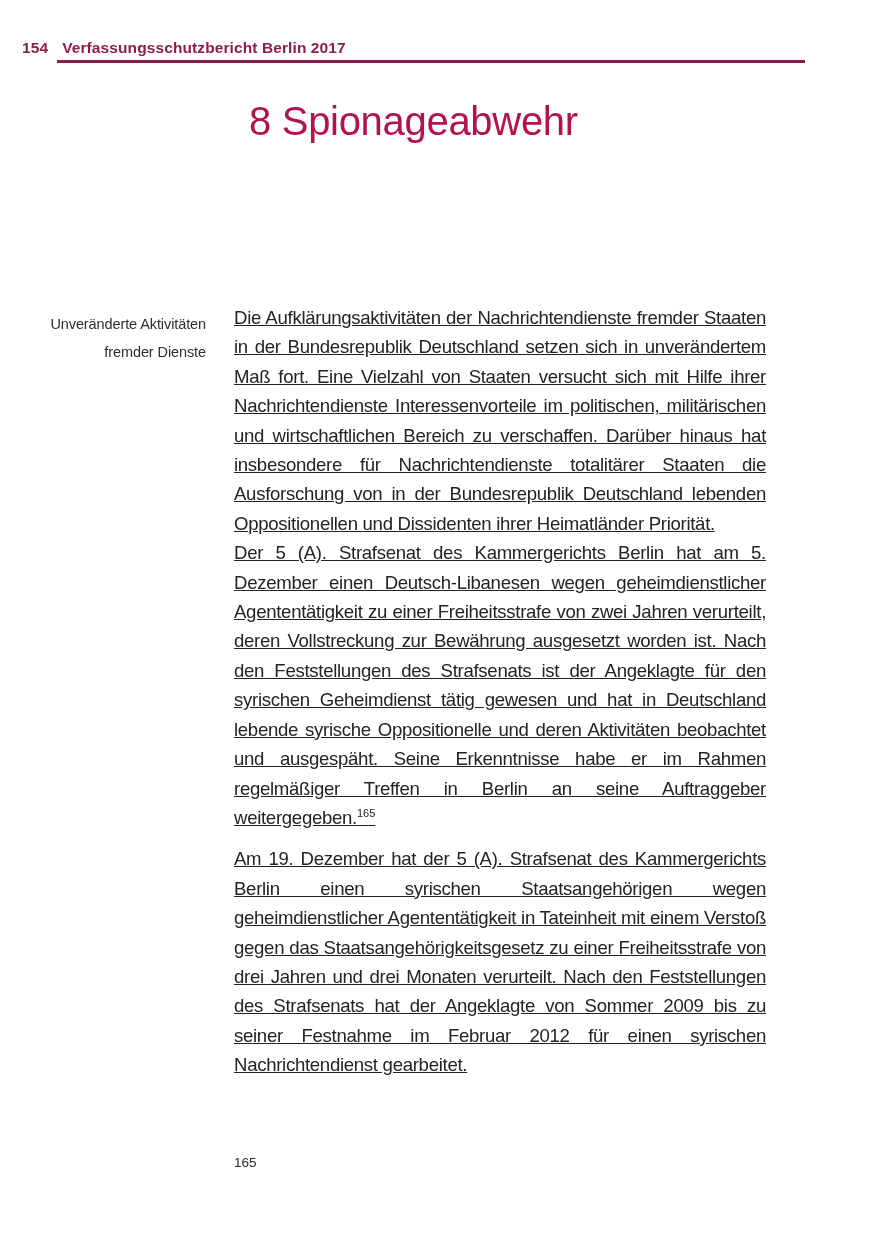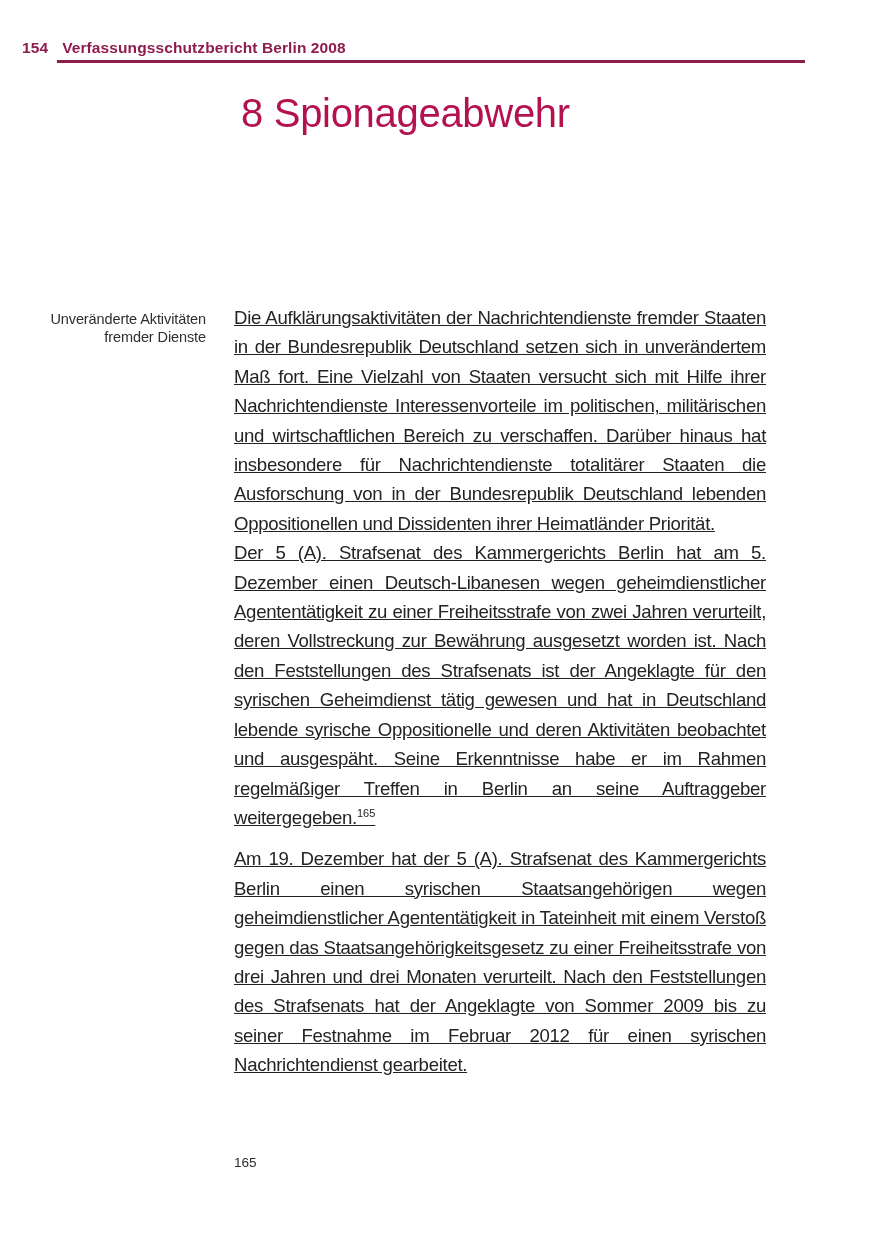--- a/index.html
+++ b/index.html
@@ -37,37 +37,37 @@
     width: 811px;
     height: 3px;
     background: #8e1c4c;
   }
 
   
   .chapter-title {
     position: absolute;
     left: 233px;
     top: 83px;
-    margin: 8px;
+    margin: 16px;
     color: #b3124f;
     font-size: 40px;
     font-weight: normal;
     letter-spacing: -0.3px;
     white-space: nowrap;
   }
 
   
   .margin-note {
     position: absolute;
     left: 50px;
     top: 310px;
     width: 156px;
     text-align: right;
     font-size: 14.5px;
-    line-height: 18px;
+    line-height: 28px;
     color: #2e2e2e;
     letter-spacing: -0.1px;
   }
 
   
   .body-column {
     position: absolute;
     left: 234px;
     top: 303px;
     width: 532px;
@@ -113,21 +113,21 @@
     white-space: nowrap;
   }
 </style>
 </head>
 <body>
 
 <div class="page">
 
   <div class="running-header">
     <span>154</span>
-    <span>Verfassungsschutzbericht Berlin 2008</span>
+    <span>Verfassungsschutzbericht Berlin 2017</span>
   </div>
   <div class="header-rule"></div>
 
   <h1 class="chapter-title">8 Spionageabwehr</h1>
 
   <div class="margin-note">Unveränderte Aktivitäten fremder Dienste</div>
 
   <div class="body-column">
     <p>Die Aufklärungsaktivitäten der Nachrichtendienste fremder Staaten in der Bundesrepublik Deutschland setzen sich in unverändertem Maß fort. Eine Vielzahl von Staaten versucht sich mit Hilfe ihrer Nachrichtendienste Interessenvorteile im politischen, militärischen und wirtschaftlichen Bereich zu verschaffen. Darüber hinaus hat insbesondere für Nachrichtendienste totalitärer Staaten die Ausforschung von in der Bundesrepublik Deutschland lebenden Oppositionellen und Dissidenten ihrer Heimatländer Priorität.</p>
     <p><span>Der 5 (A). Strafsenat des Kammergerichts Berlin hat am 5. Dezember einen Deutsch-Libanesen wegen geheimdienstlicher Agententätigkeit zu einer Freiheitsstrafe von zwei Jahren verurteilt, deren Vollstreckung zur Bewährung ausgesetzt worden ist. Nach den Feststellungen des Strafsenats ist der Angeklagte für den syrischen Geheimdienst tätig gewesen und hat in Deutschland lebende syrische Oppositionelle und deren Aktivitäten beobachtet und ausgespäht. Seine Erkenntnisse habe er im Rahmen regelmäßiger Treffen in Berlin an seine Auftraggeber weitergegeben.</span><sup class="footnote-ref">165</sup></p>

